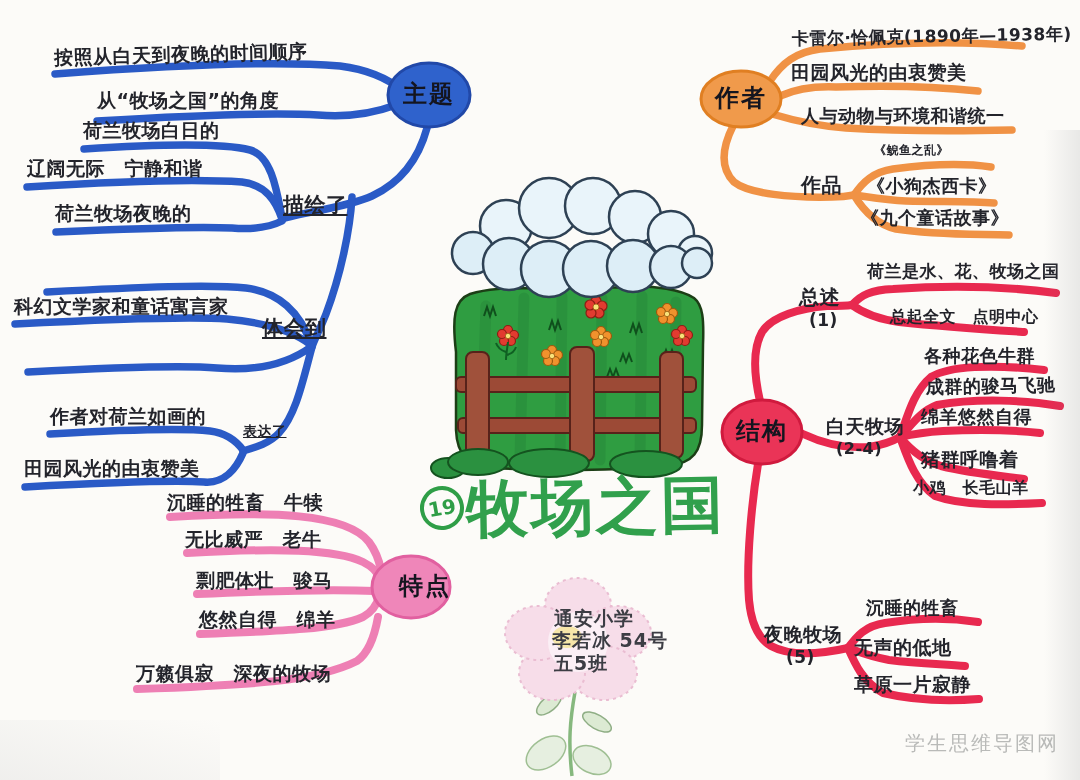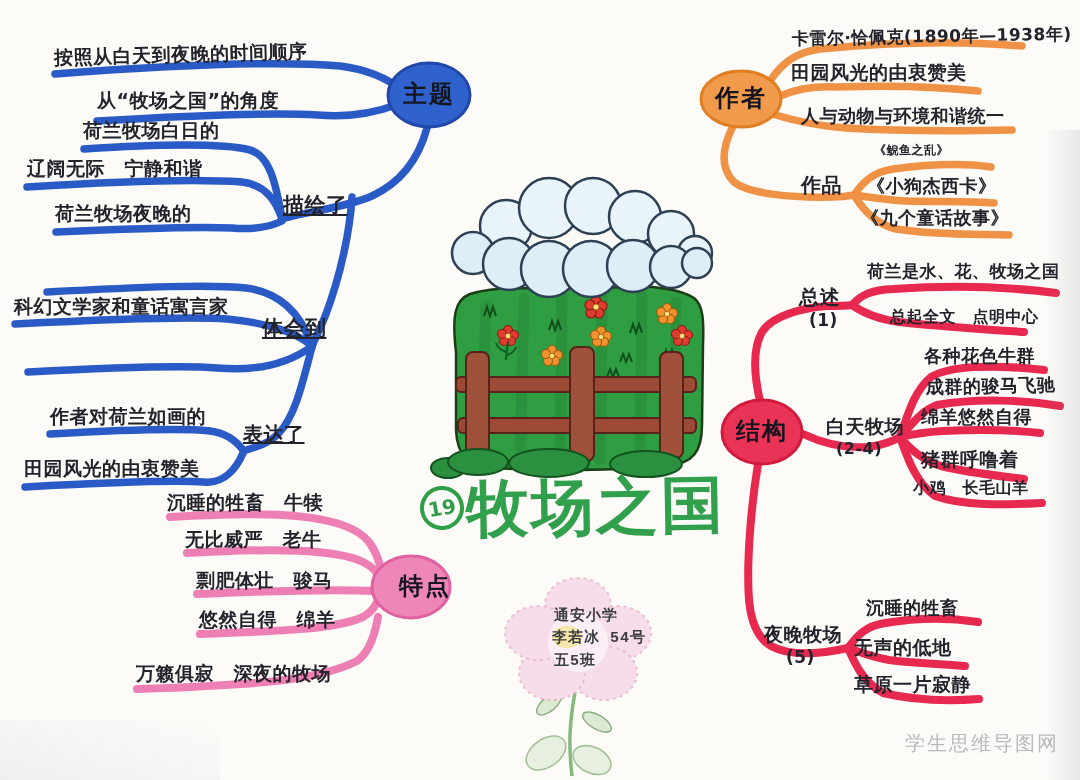--- a/index.html
+++ b/index.html
@@ -23,21 +23,21 @@
   .lesson-circle{
     width:36px;height:36px;border:4px solid #2f9e47;border-radius:50%;
     color:#2f9e47;font-size:20px;font-weight:700;
     display:flex;align-items:center;justify-content:center;
     margin-top:10px;margin-right:2px;transform:rotate(-10deg);
   }
   .title-text{
     font-size:62px;font-weight:700;color:#31a04c;
     letter-spacing:3px;line-height:1;transform:rotate(-1deg);
   }
-  .sig{font-size:15px;font-weight:600;color:#3c3d44;letter-spacing:1px;font-family:Liberation Mono, monospace;}
+  .sig{font-size:19px;font-weight:600;color:#3c3d44;letter-spacing:1px;}
   .watermark{
     position:absolute;left:905px;top:730px;
     font-size:20px;color:#b9bab8;letter-spacing:2px;font-weight:500;
   }
   .edge-shade-right{
     position:absolute;right:0;top:130px;width:36px;height:650px;
     background:linear-gradient(to left,rgba(130,135,140,.16),rgba(130,135,140,0));
   }
   .edge-shade-bottom{
     position:absolute;left:0;bottom:0;width:220px;height:60px;
@@ -230,21 +230,21 @@
 
   <span class="hw" style="left:54px;top:44px;transform:rotate(-1.5deg)">按照从白天到夜晚的时间顺序</span>
   <span class="hw" style="left:97px;top:90px">从“牧场之国”的角度</span>
   <span class="hw" style="left:83px;top:120px">荷兰牧场白日的</span>
   <span class="hw" style="left:27px;top:158px">辽阔无际　宁静和谐</span>
   <span class="hw conn" style="left:283px;top:193px">描绘了</span>
   <span class="hw" style="left:55px;top:203px">荷兰牧场夜晚的</span>
   <span class="hw" style="left:14px;top:296px">科幻文学家和童话寓言家</span>
   <span class="hw conn" style="left:262px;top:316px">体会到</span>
   <span class="hw" style="left:50px;top:406px">作者对荷兰如画的</span>
-  <span class="hw conn" style="left:243px;top:423px;font-size:20px">表达了</span>
+  <span class="hw conn" style="left:243px;top:423px;font-size:14px">表达了</span>
   <span class="hw" style="left:24px;top:458px">田园风光的由衷赞美</span>
   <span class="hw node-label" style="left:429px;top:95px">主题</span>
 
   <span class="hw" style="left:792px;top:27px;font-size:17px;transform:rotate(-1deg)">卡雷尔·恰佩克(1890年—1938年)</span>
   <span class="hw" style="left:791px;top:62px">田园风光的由衷赞美</span>
   <span class="hw" style="left:801px;top:106px;font-size:18px">人与动物与环境和谐统一</span>
   <span class="hw" style="left:801px;top:174px;font-size:20px">作品</span>
   <span class="hw" style="left:874px;top:144px;font-size:12px">《鲵鱼之乱》</span>
   <span class="hw" style="left:867px;top:176px;font-size:18px">《小狗杰西卡》</span>
   <span class="hw" style="left:861px;top:208px;font-size:18px">《九个童话故事》</span>

